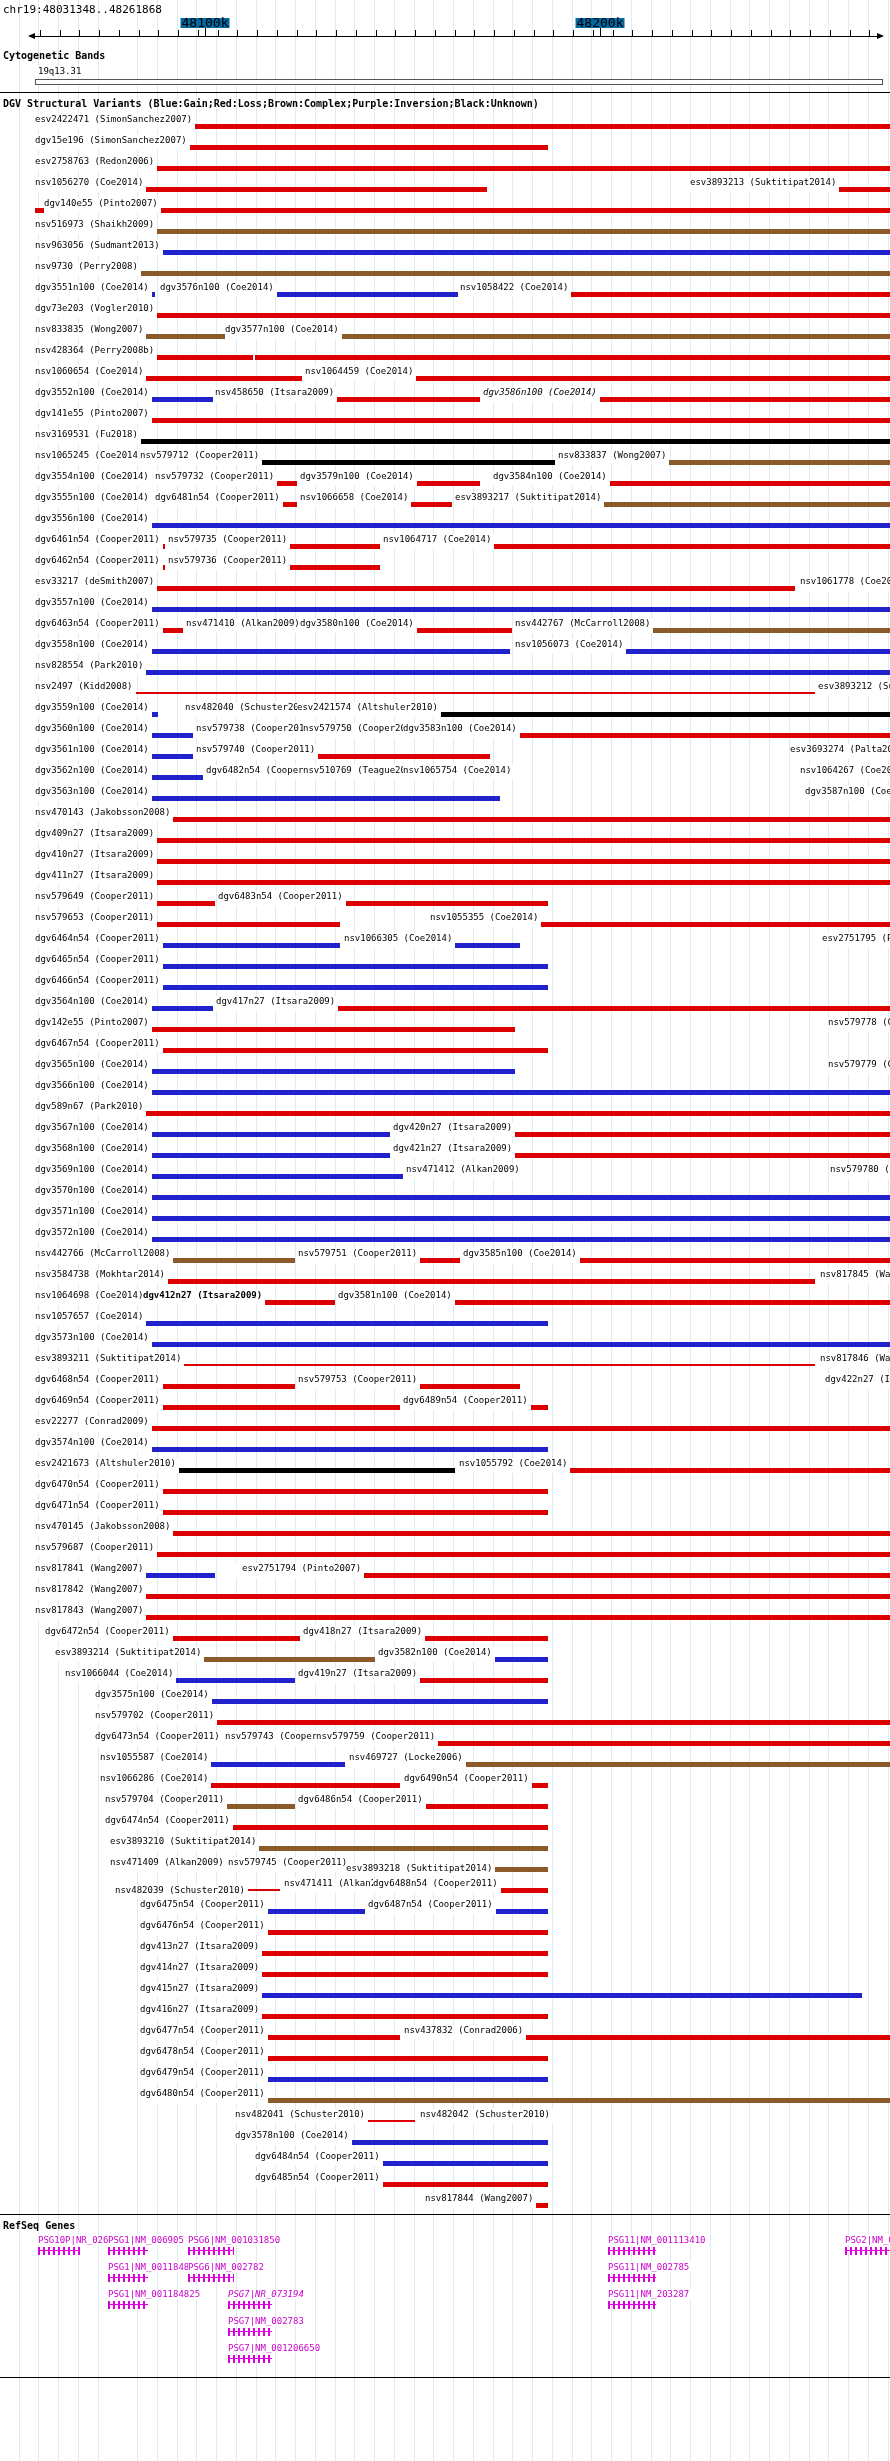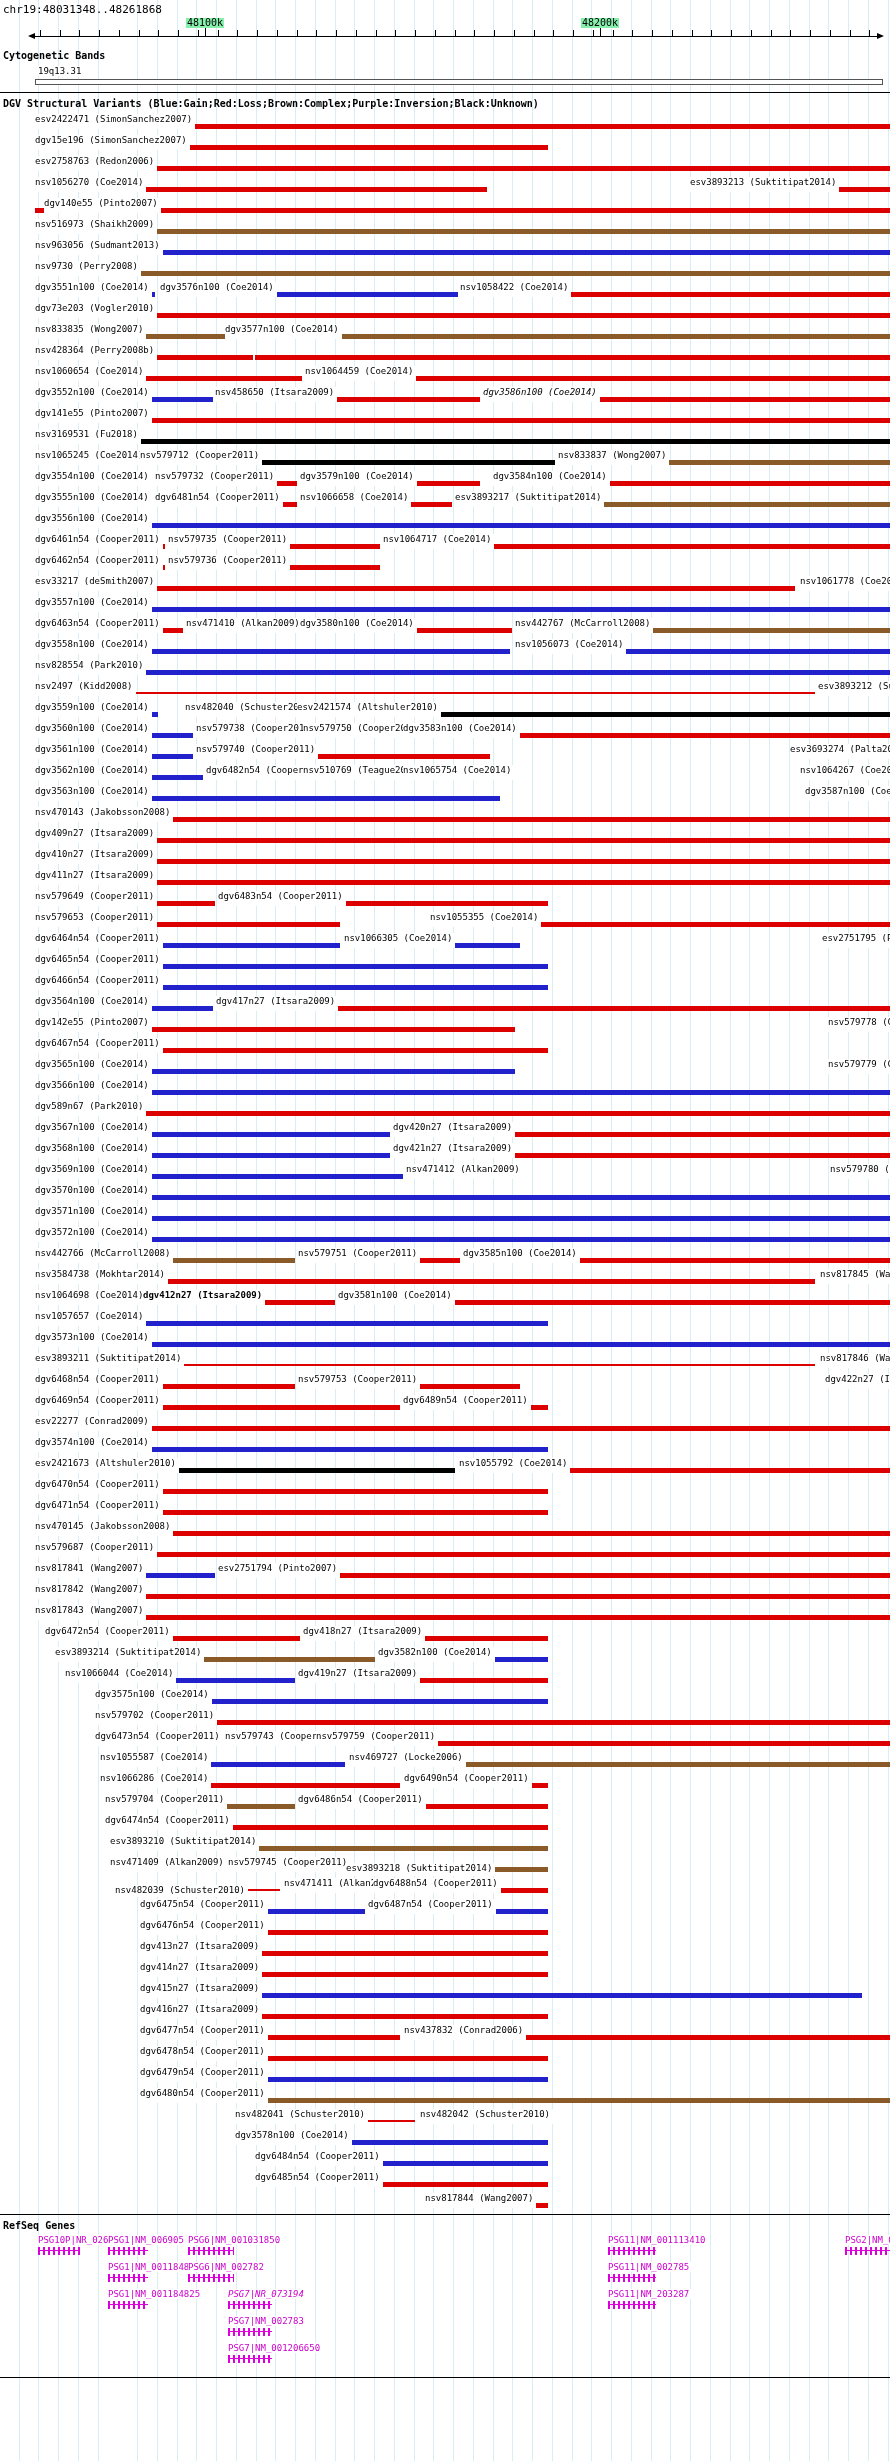--- a/index.html
+++ b/index.html
@@ -4,21 +4,21 @@
 <style>
   html,body{margin:0;padding:0;background:#fff;}
   #page{position:relative;width:890px;min-height:2461px;font-family:"DejaVu Sans Mono","Liberation Mono",monospace;color:#000;overflow:hidden;}
   #grid{position:absolute;inset:0;background:repeating-linear-gradient(to right,transparent 0px,transparent 18.75px,#d9edf4 18.75px,#d9edf4 19.75px);}
   #content{position:relative;z-index:1;}
   .pos-label{font-size:11px;line-height:13px;padding:3px 0 1px 3px;white-space:nowrap;}
   #ruler{position:relative;height:30px;}
   .ruler-line{position:absolute;top:19px;height:1px;background:#000;}
   .tick{position:absolute;top:13px;width:1px;height:6px;background:#000;}
   .tick.major{top:10px;height:9px;}
-  .tick-label{position:absolute;top:1px;font-size:10px;line-height:10px;transform:translateX(-50%);background:#86efac;padding:0 1px;}
+  .tick-label{position:absolute;top:1px;font-size:13px;line-height:10px;transform:translateX(-50%);background:#0369a1;padding:0 1px;}
   .arrow{position:absolute;top:16px;width:0;height:0;border-top:3px solid transparent;border-bottom:3px solid transparent;}
   .arrow.left{border-right:7px solid #000;}
   .arrow.right{border-left:7px solid #000;}
   .hr{height:1px;background:#000;margin:2px 0;}
   .section-title{font-size:10px;font-weight:bold;line-height:14px;padding:2px 0 1px 3px;white-space:nowrap;}
   #cyto{position:relative;height:26px;}
   .cyto-name{position:absolute;left:38px;top:2px;font-size:9px;line-height:10px;background:#fff;padding-right:3px;}
   .cyto-band{position:absolute;left:35px;width:848px;top:15px;height:6px;background:#fff;border:1px solid #555;box-sizing:border-box;}
   #dgv-rows{position:relative;}
   .track-row{position:relative;height:21px;overflow:hidden;}
@@ -494,21 +494,21 @@
           <div class="feat-label" style="left: 35px;">nsv470145 (Jakobsson2008)</div>
         </div>
         <div class="track-row">
           <div class="bar" style="left: 35px; width: 855px; background: rgb(221, 0, 0);"></div>
           <div class="feat-label" style="left: 35px;">nsv579687 (Cooper2011)</div>
         </div>
         <div class="track-row">
           <div class="bar" style="left: 35px; width: 180px; background: rgb(34, 34, 204);"></div>
           <div class="feat-label" style="left: 35px;">nsv817841 (Wang2007)</div>
           <div class="bar" style="left: 218px; width: 672px; background: rgb(221, 0, 0);"></div>
-          <div class="feat-label" style="left: 218px;">esv2751794 (Pinto2007)</div>
+          <div class="feat-label" style="left: 218px; padding-left: 24px;">esv2751794 (Pinto2007)</div>
         </div>
         <div class="track-row">
           <div class="bar" style="left: 35px; width: 855px; background: rgb(221, 0, 0);"></div>
           <div class="feat-label" style="left: 35px;">nsv817842 (Wang2007)</div>
         </div>
         <div class="track-row">
           <div class="bar" style="left: 35px; width: 855px; background: rgb(221, 0, 0);"></div>
           <div class="feat-label" style="left: 35px;">nsv817843 (Wang2007)</div>
         </div>
         <div class="track-row">

